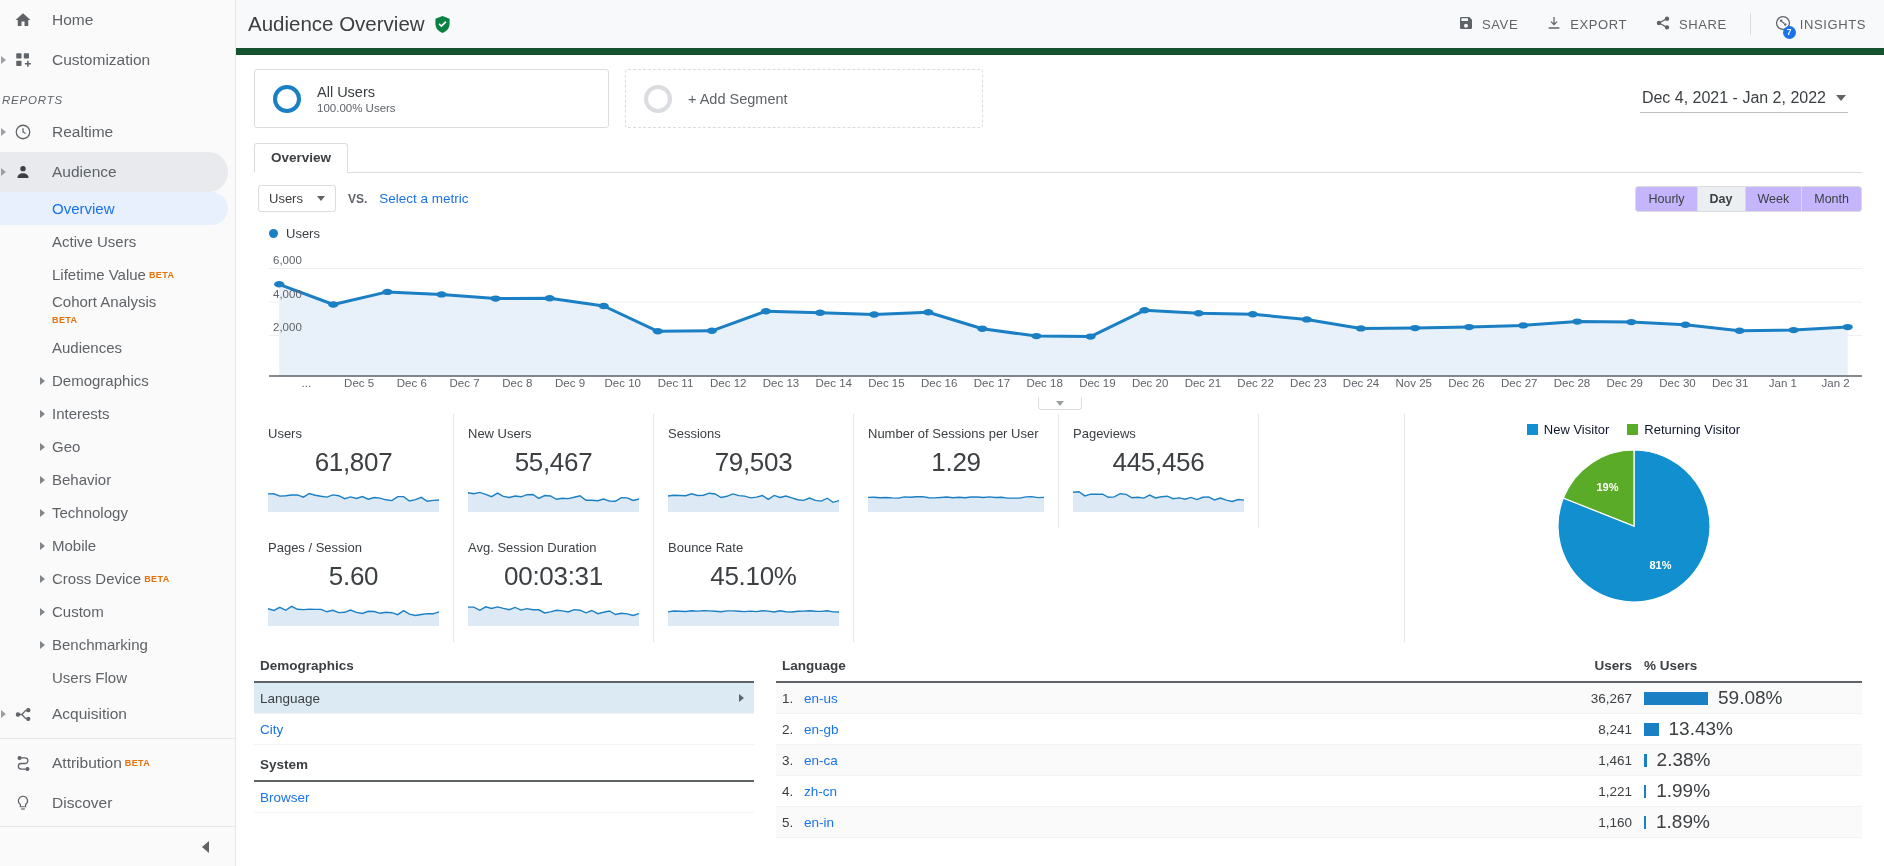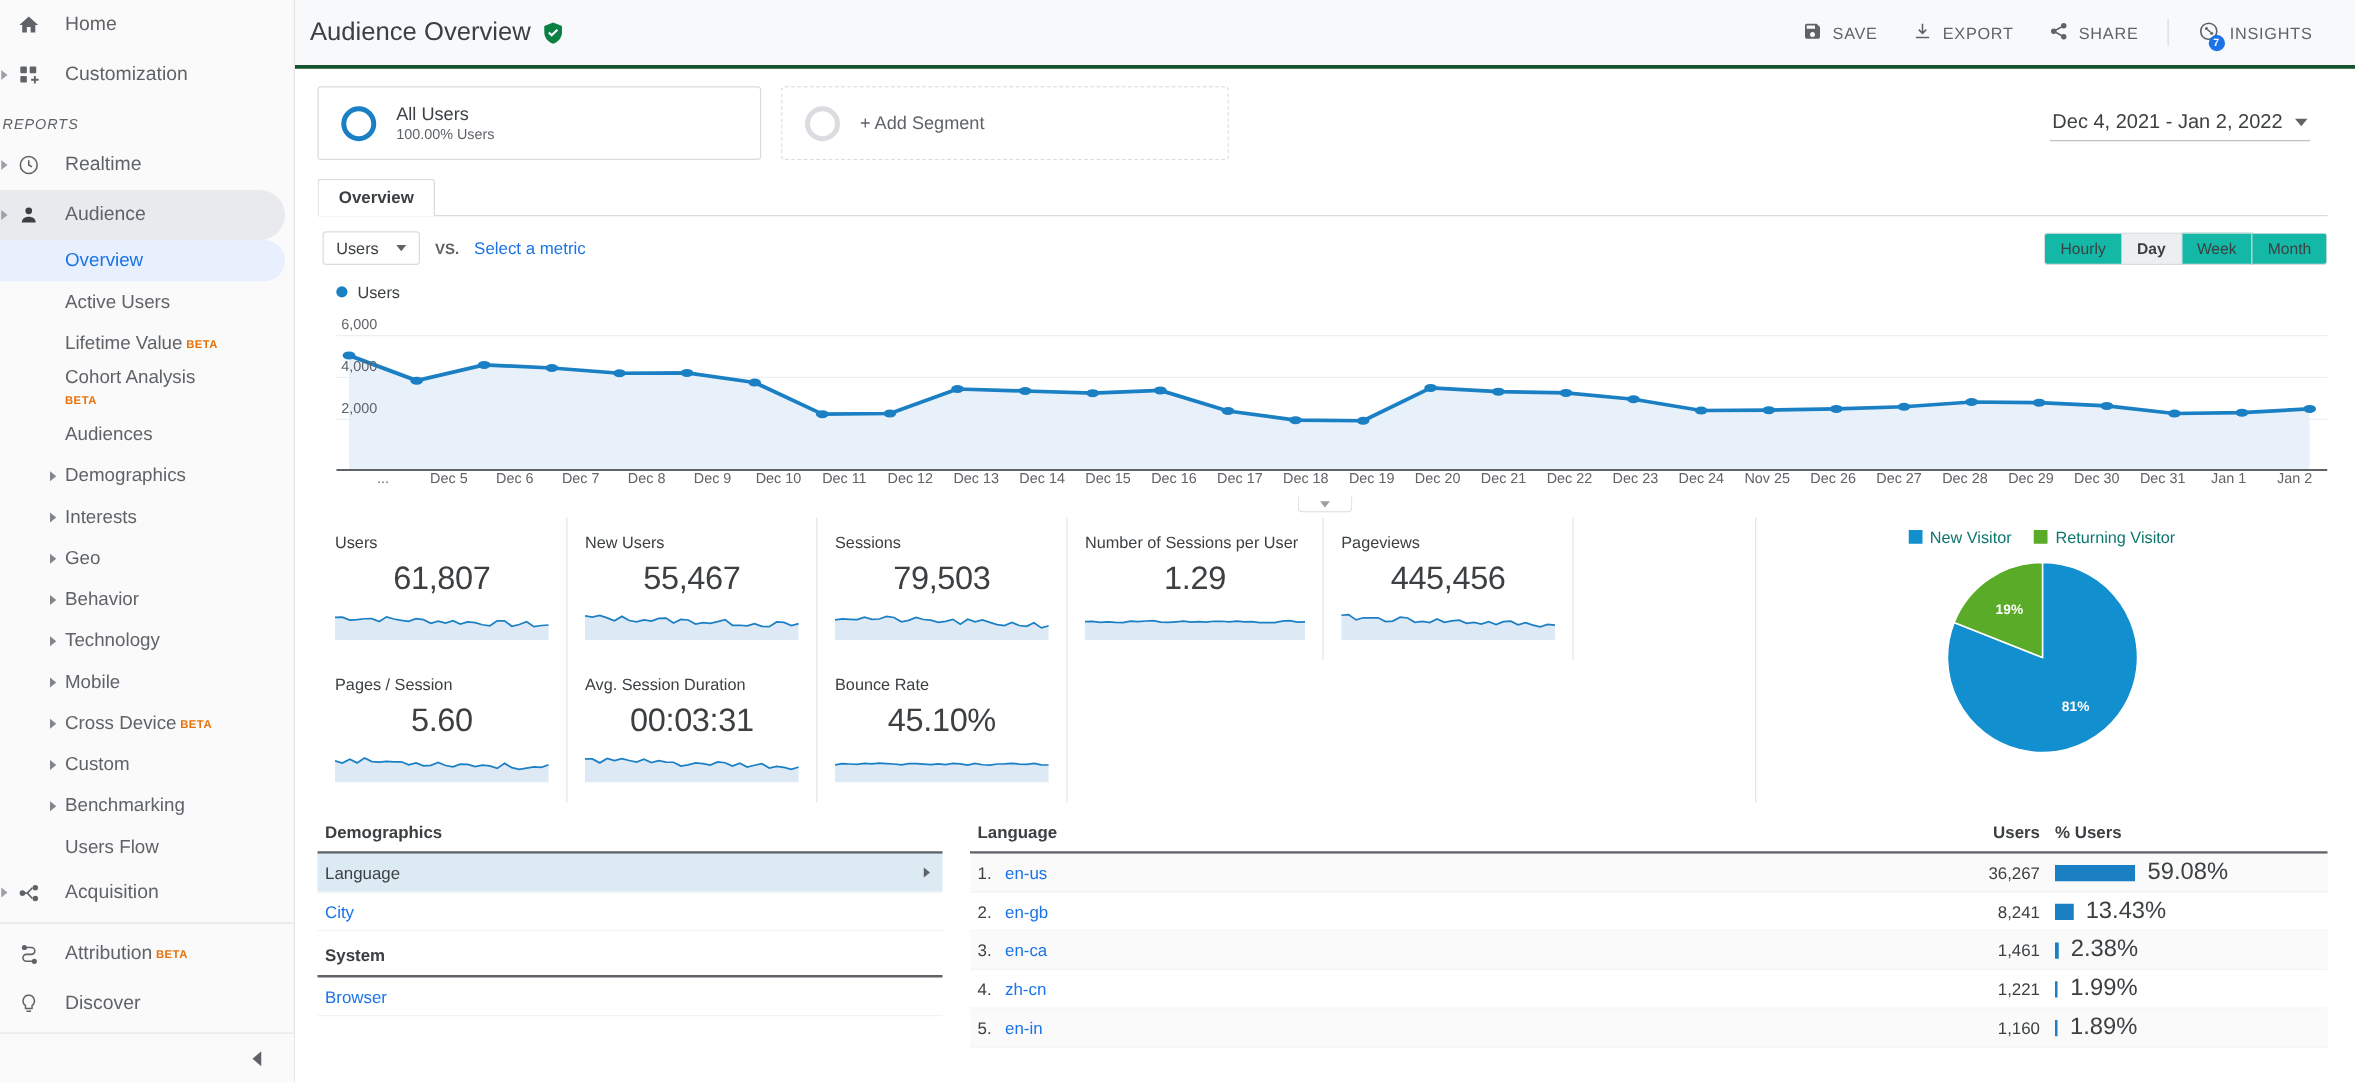--- a/index.html
+++ b/index.html
@@ -102,23 +102,23 @@
   }
   .chev-left { width: 0; height: 0;
     border-top: 6px solid transparent;
     border-bottom: 6px solid transparent;
     border-right: 7px solid #5f6368; }
 
   
   .main { flex: 1; height: 866px; position: relative; overflow: hidden; background: #fff; }
   .topbar {
     height: 55px; background: #f8f9fa;
-    border-bottom: 3px solid #14532d;
+    border-bottom: 7px solid #14532d;
     display: flex; align-items: center;
-    padding: 0 22px 0 12px;
+    padding: 0 6px 0 12px;
   }
   .page-title {
     font-size: 20.5px; font-weight: 400; color: #3c4043;
     display: flex; align-items: center; gap: 9px;
   }
   .shield { width: 17px; height: 19px; }
   .topbar-actions { margin-left: auto; display: flex; align-items: center; gap: 4px; }
   .tb-btn {
     display: flex; align-items: center; gap: 8px;
     padding: 7px 12px; cursor: pointer;
@@ -186,21 +186,21 @@
   }
   .sel-caret { width: 0; height: 0;
     border-left: 4px solid transparent; border-right: 4px solid transparent;
     border-top: 5px solid #5f6368; }
   .vs-label { font-size: 12px; color: #5f6368; font-weight: 700; }
   .select-metric-link { font-size: 13.5px; color: #1a73e8; cursor: pointer; }
   .granularity { margin-left: auto; display: flex; border-radius: 3px; overflow: hidden; }
   .gran-btn {
     border: 1px solid #dadce0; border-left: none;
     padding: 5px 12px; font-size: 12.5px; color: #3c4043;
-    background: #14b8a6; cursor: pointer;
+    background: #c4b5fd; cursor: pointer;
   }
   .gran-btn:first-child { border-left: 1px solid #dadce0; border-radius: 3px 0 0 3px; }
   .gran-btn:last-child { border-radius: 0 3px 3px 0; }
   .gran-btn.on { background: #eceff1; font-weight: 700; }
 
   
   .chart-legend {
     display: flex; align-items: center; gap: 8px;
     padding: 14px 0 0 33px; font-size: 13px; color: #3c4043;
   }
@@ -237,21 +237,21 @@
   }
   .kpi.wide { width: 205px; }
   .kpi-label { font-size: 13px; color: #3c4043; margin-bottom: 6px; }
   .kpi-value { font-size: 26px; color: #3c4043; font-weight: 400; letter-spacing: -0.3px; text-align: center; }
   .spark { margin-top: 8px; height: 26px; width: 100%; display: block; }
 
   .pie-panel {
     flex: 1; display: flex; flex-direction: column; align-items: center;
     padding-top: 8px; border-left: 1px solid #e6e6e6;
   }
-  .pie-legend { display: flex; gap: 18px; align-items: center; font-size: 13px; color: #0f766e; }
+  .pie-legend { display: flex; gap: 18px; align-items: center; font-size: 13px; color: #0f172a; }
   .sq { width: 11px; height: 11px; display: inline-block; margin-right: 6px; vertical-align: -1px; }
   .pie-svg { margin-top: 10px; }
 
   
   .bottom { display: flex; padding: 10px 22px 0 18px; gap: 22px; }
   .demo-panel { width: 500px; }
   .panel-head {
     font-size: 13.5px; font-weight: 700; color: #3c4043;
     padding: 6px 4px 8px 6px; border-bottom: 2px solid #5f6368;
   }

